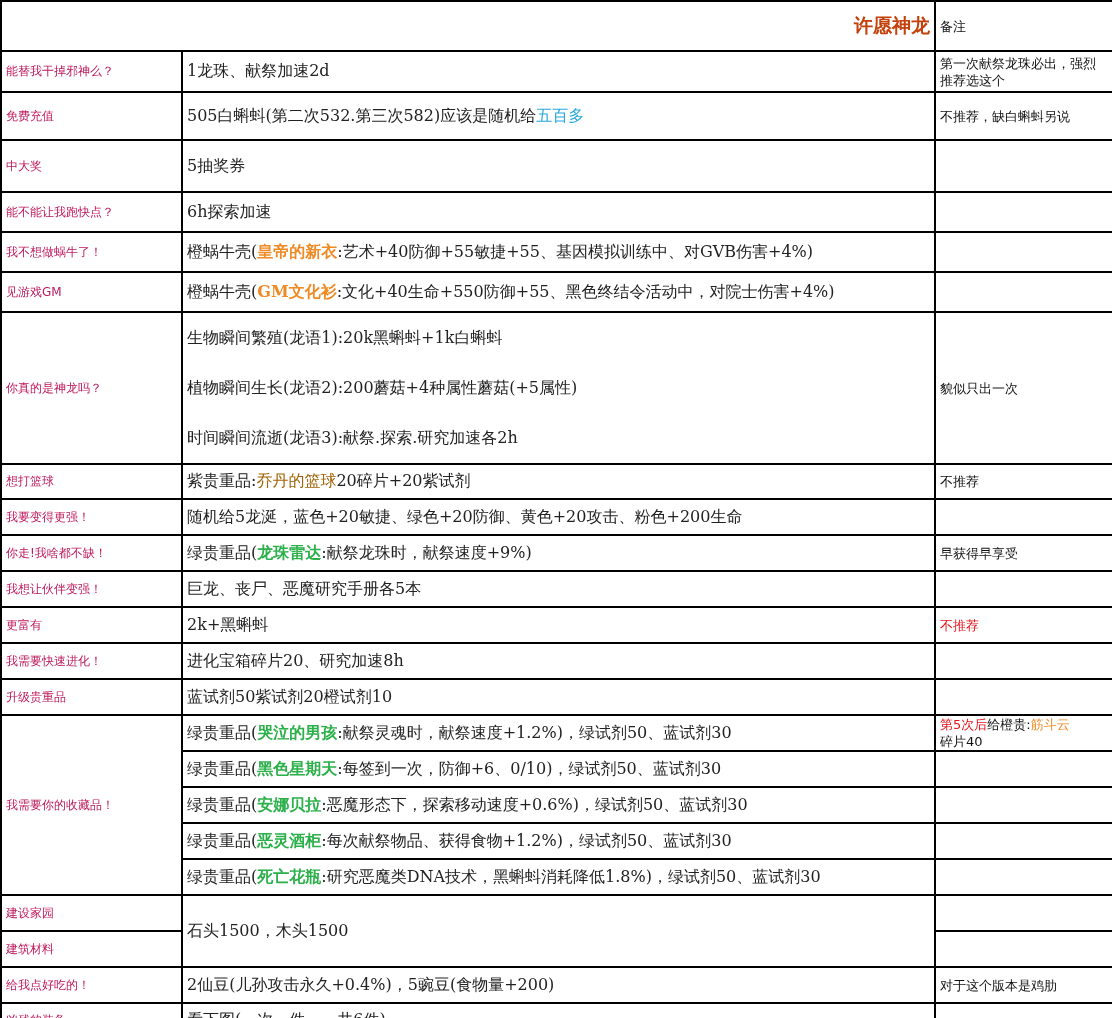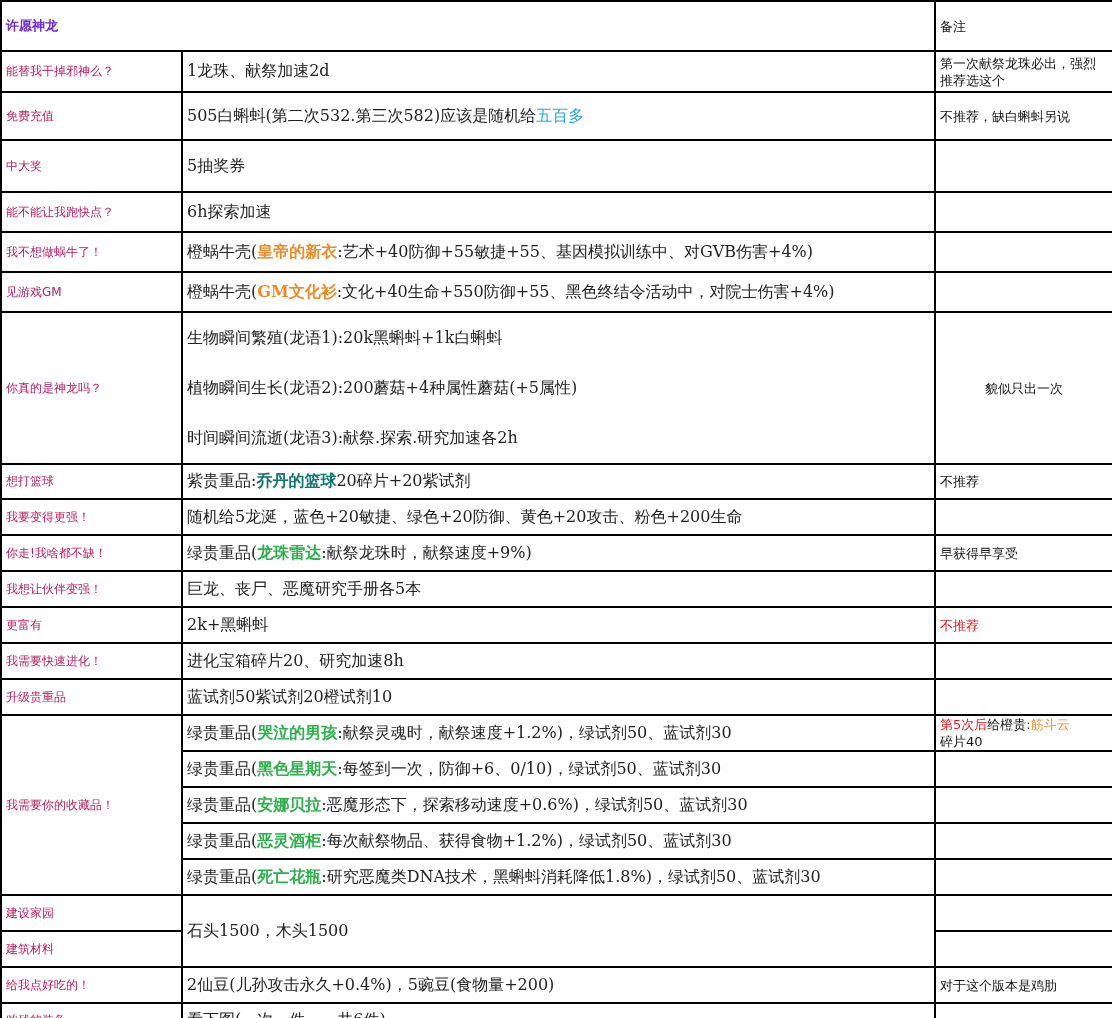--- a/index.html
+++ b/index.html
@@ -1,28 +1,28 @@
 <!DOCTYPE html>
 <html><head>
 <meta charset="utf-8">
 <style>
   html,body{margin:0;padding:0;background:#fff;}
   body{width:1112px;height:1018px;overflow:hidden;font-family:"DejaVu Serif","Liberation Serif",serif;}
   table{border-collapse:collapse;table-layout:fixed;width:1112px;position:absolute;left:0;top:0;}
   td{border:2px solid #000;padding:0 4px;vertical-align:middle;font-size:16px;color:#222;white-space:nowrap;overflow:hidden;}
   col.c1{width:181px;} col.c2{width:753px;} col.c3{width:178px;}
   .q{color:#be185d;font-family:"DejaVu Sans","Liberation Sans",sans-serif;font-size:12px;}
-  .title{text-align:left;font-weight:bold;font-size:13px;color:#6d28d9;font-family:"DejaVu Sans","Liberation Sans",sans-serif;}
+  .title{text-align:right;font-weight:bold;font-size:19px;color:#c2410c;font-family:"DejaVu Sans","Liberation Sans",sans-serif;}
   .note{font-family:"DejaVu Sans","Liberation Sans",sans-serif;font-size:13px;color:#111;white-space:normal;line-height:17px;}
-  .note.center{text-align:center;}
+  .note.center{}
   .red{color:#e8141c;}
   .orange{color:#f08a24;font-weight:bold;}
   .orange-plain{color:#f08a24;text-align:right;}
   .green{color:#2bb04a;font-weight:bold;}
-  .purple{color:#0f766e;font-weight:bold;}
+  .purple{color:#a16207;font-weight:normal;}
   .blue{color:#2aa8e0;font-family:"DejaVu Sans","Liberation Sans",sans-serif;margin-top:32px;}
   .ml div{height:50px;line-height:50px;}
 </style>
 </head>
 <body>
 
 <table>
   <colgroup>
       <col class="c1">
       <col class="c2">

